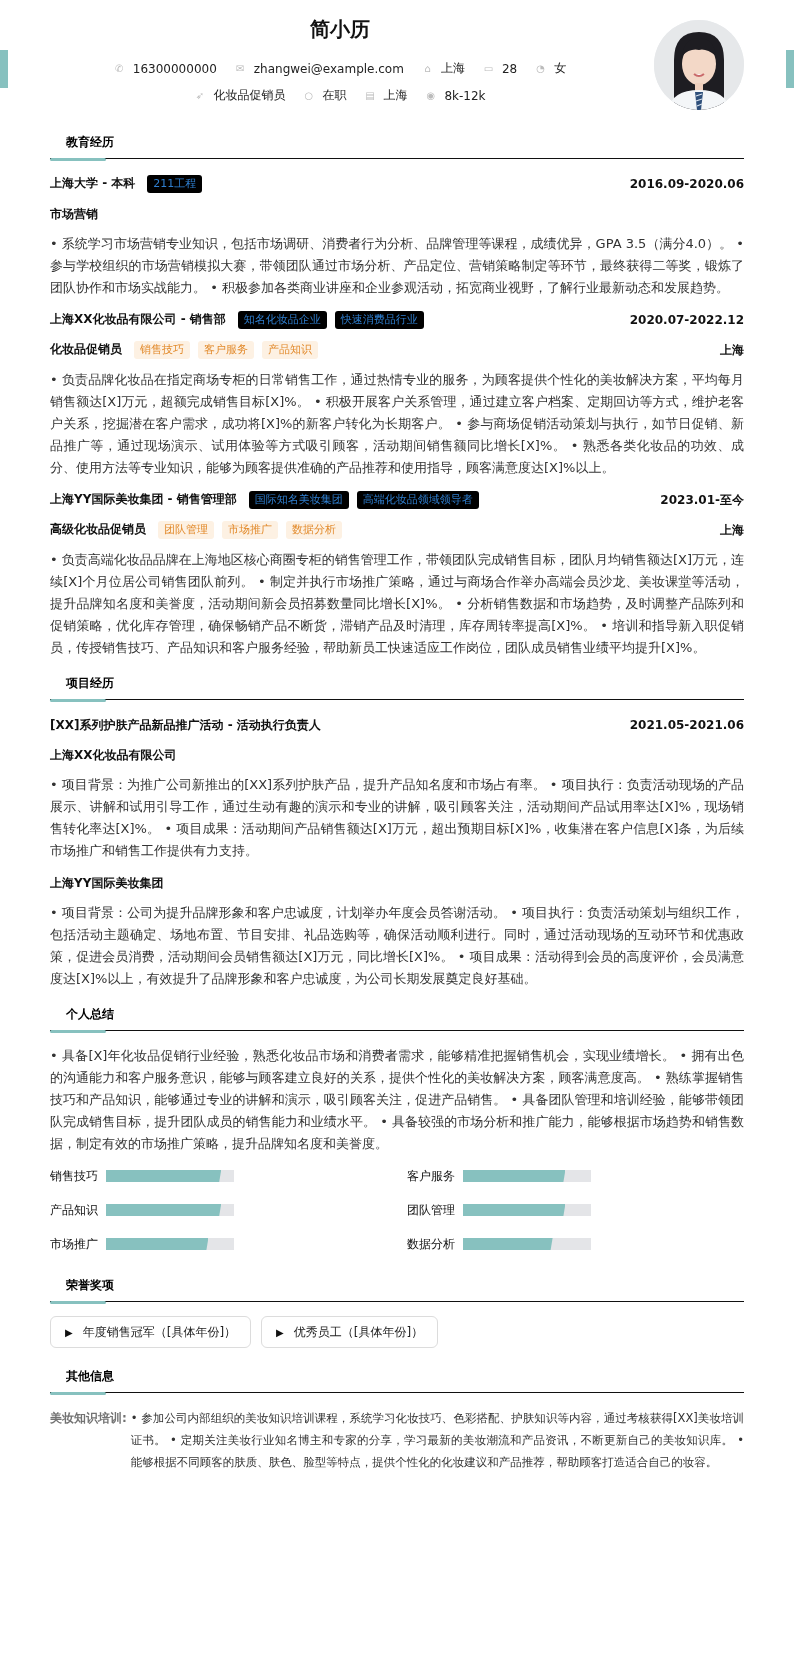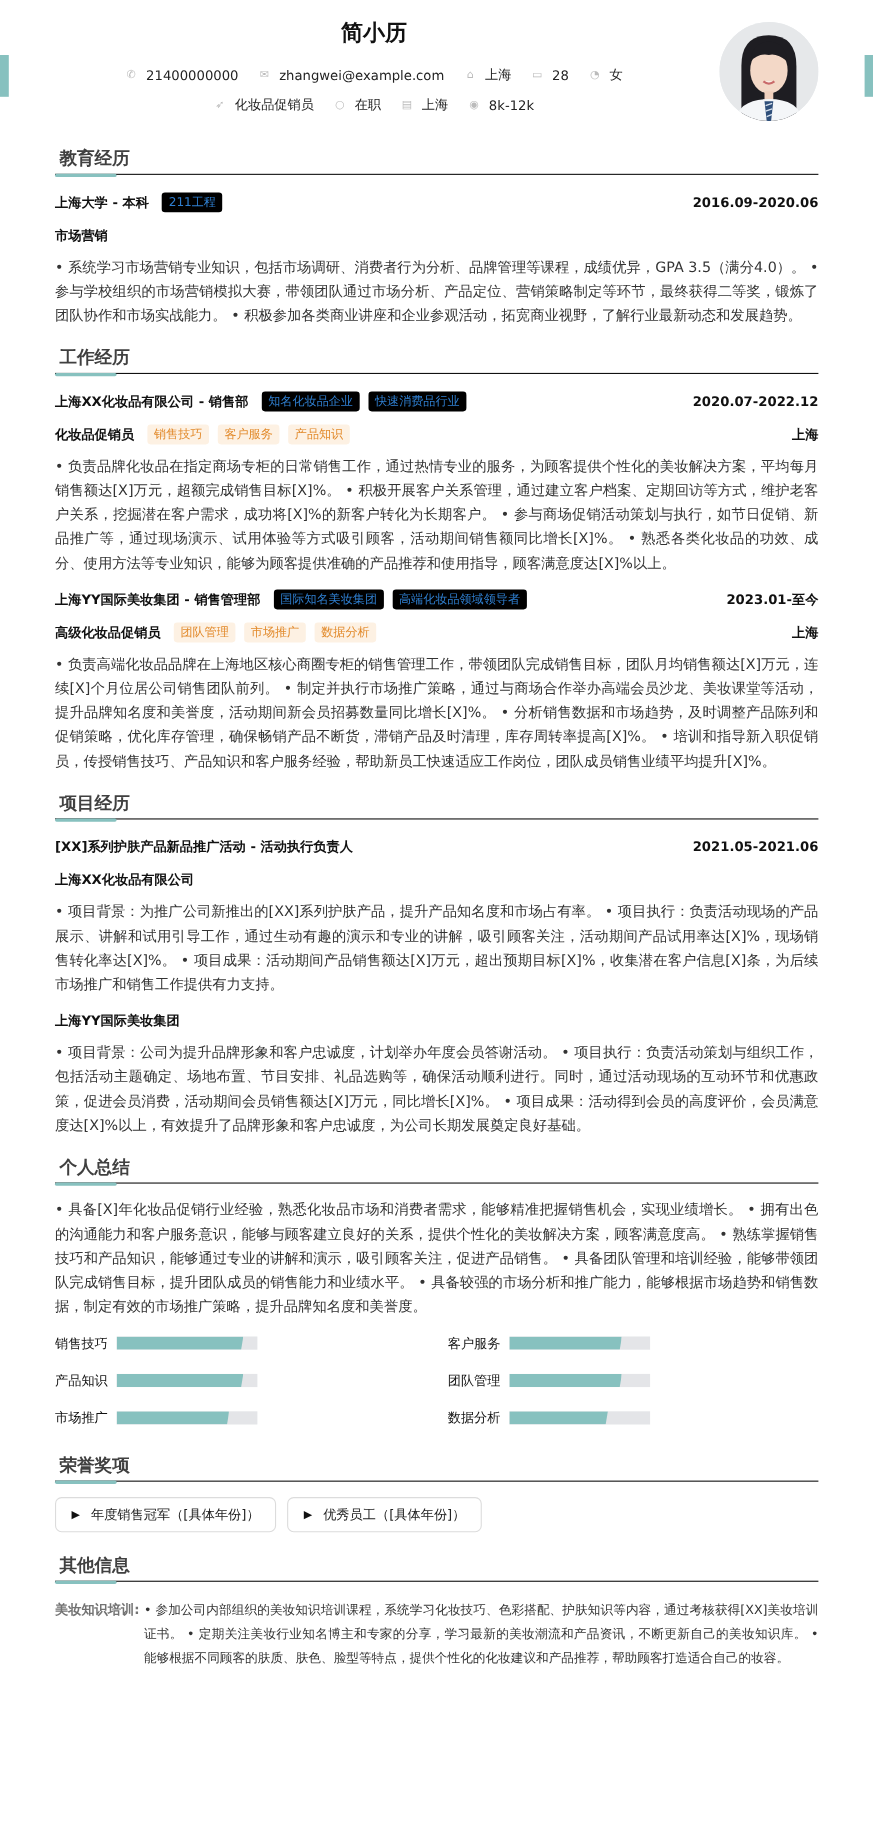--- a/index.html
+++ b/index.html
@@ -14,24 +14,24 @@
   .header { position: absolute; left: 0; top: 0; width: 666px; height: 130px; }
   .name { position: absolute; left: 0; width: 680px; top: 16px; text-align: center; font-size: 20px; font-weight: bold; color: #111; }
   .info-row { position: absolute; left: 0; width: 680px; display: flex; justify-content: center; align-items: center; font-size: 12px; color: #222; }
   .info-row.r1 { top: 60px; }
   .info-row.r2 { top: 87px; }
   .info-item { display: flex; align-items: center; margin: 0 9px; }
   .info-item .ic { width: 11px; height: 11px; margin-right: 8px; color: #bbb; font-size: 10px; line-height: 11px; text-align: center; }
   .avatar { position: absolute; left: 654px; top: 20px; width: 90px; height: 90px; border-radius: 50%; overflow: hidden; background: #e9ecef; }
   .content { position: absolute; left: 50px; width: 694px; }
   .sec-title { position: relative; height: 31px; border-bottom: 1.5px solid #111; margin-bottom: 14px; }
-  .sec-title span { position: absolute; left: 4px; top: 6px; font-size: 16px; font-weight: bold; color: #404040; }
+  .sec-title span { position: absolute; left: 16px; top: 6px; font-size: 12px; font-weight: bold; color: #000000; }
   .sec-title::after { content: ""; position: absolute; left: 0; bottom: -3px; width: 56px; height: 3px; background: #87c1bf; border-radius: 2px; }
   .row { display: flex; align-items: center; justify-content: space-between; height: 22px; margin-bottom: 8px; }
-  .row .left { display: flex; align-items: center; }
+  .row .left { display: flex; }
   .bold { font-weight: bold; font-size: 12px; color: #111; }
   .tag { display: inline-block; font-size: 11px; padding: 2px 6px; margin-left: 8px; border-radius: 3px; line-height: 14px; }
   .tag.blue { background: #000000; color: #2f7fd0; }
   .tag.orange { background: #fdf1e3; color: #e28a2b; }
   .tag.first { margin-left: 12px; }
   .para { font-size: 13px; line-height: 22px; color: #333; text-align: justify; margin-bottom: 8px; }
   .block { margin-bottom: 10px; }
   .skills { display: grid; grid-template-columns: 1fr 1fr; row-gap: 12px; column-gap: 20px; }
   .skill { display: flex; align-items: center; height: 22px; }
   .skill .label { width: 56px; font-size: 12px; color: #111; }
@@ -48,21 +48,21 @@
 <body>
 
 <div class="accent-left"></div>
 <div class="accent-right"></div>
 
 <div class="header">
   <div class="name">简小历</div>
   <div class="info-row r1">
     <div class="info-item">
         <span class="ic">✆</span>
-        <span>21400000000</span>
+        <span>16300000000</span>
       </div>
     <div class="info-item">
         <span class="ic">✉</span>
         <span>zhangwei@example.com</span>
       </div>
     <div class="info-item">
         <span class="ic">⌂</span>
         <span>上海</span>
       </div>
     <div class="info-item">
@@ -122,23 +122,20 @@
         <span class="bold">2016.09-2020.06</span>
       </div>
       <div class="row">
           <span class="bold">市场营销</span>
         </div>
       <div class="para">• 系统学习市场营销专业知识，包括市场调研、消费者行为分析、品牌管理等课程，成绩优异，GPA 3.5（满分4.0）。 • 参与学校组织的市场营销模拟大赛，带领团队通过市场分析、产品定位、营销策略制定等环节，最终获得二等奖，锻炼了团队协作和市场实战能力。 • 积极参加各类商业讲座和企业参观活动，拓宽商业视野，了解行业最新动态和发展趋势。</div>
     </div>
   </section>
 
   <section style="margin-top:4px;">
-    <div class="sec-title">
-        <span>工作经历</span>
-      </div>
     <div class="block">
       <div class="row">
         <div class="left">
           <span class="bold">上海XX化妆品有限公司 - 销售部</span>
           <span class="tag blue first">知名化妆品企业</span>
           <span class="tag blue">快速消费品行业</span>
         </div>
         <span class="bold">2020.07-2022.12</span>
       </div>
       <div class="row">

